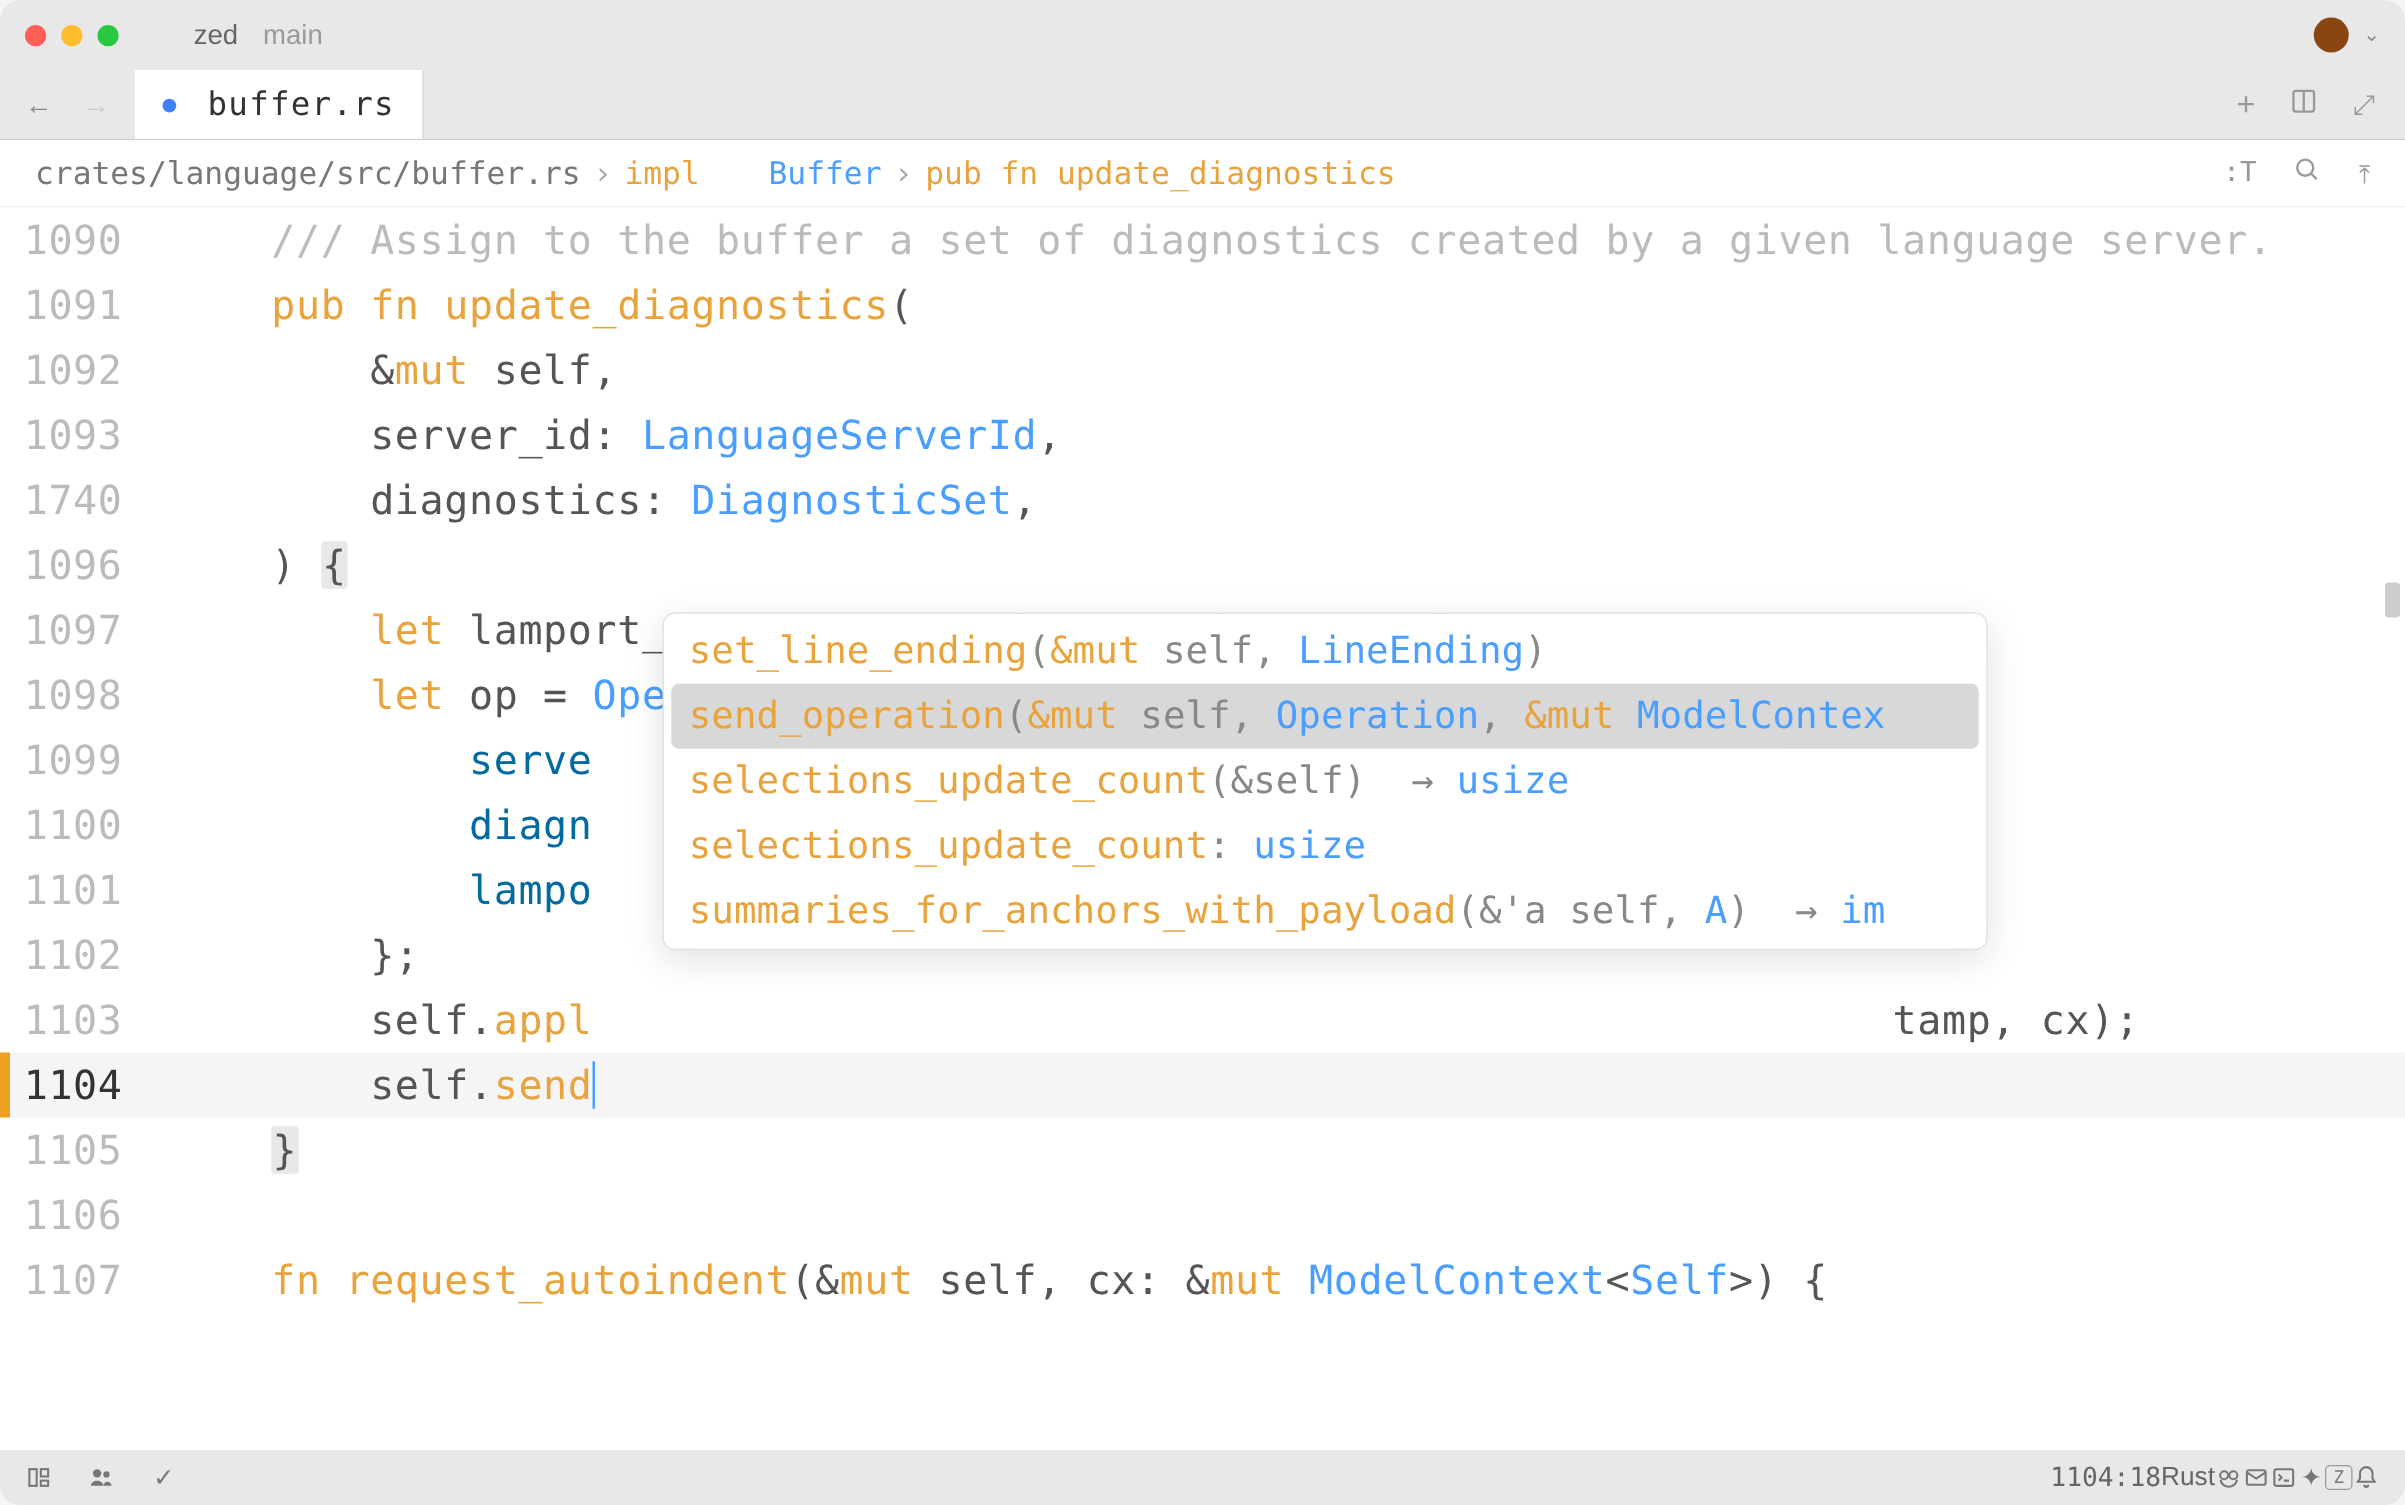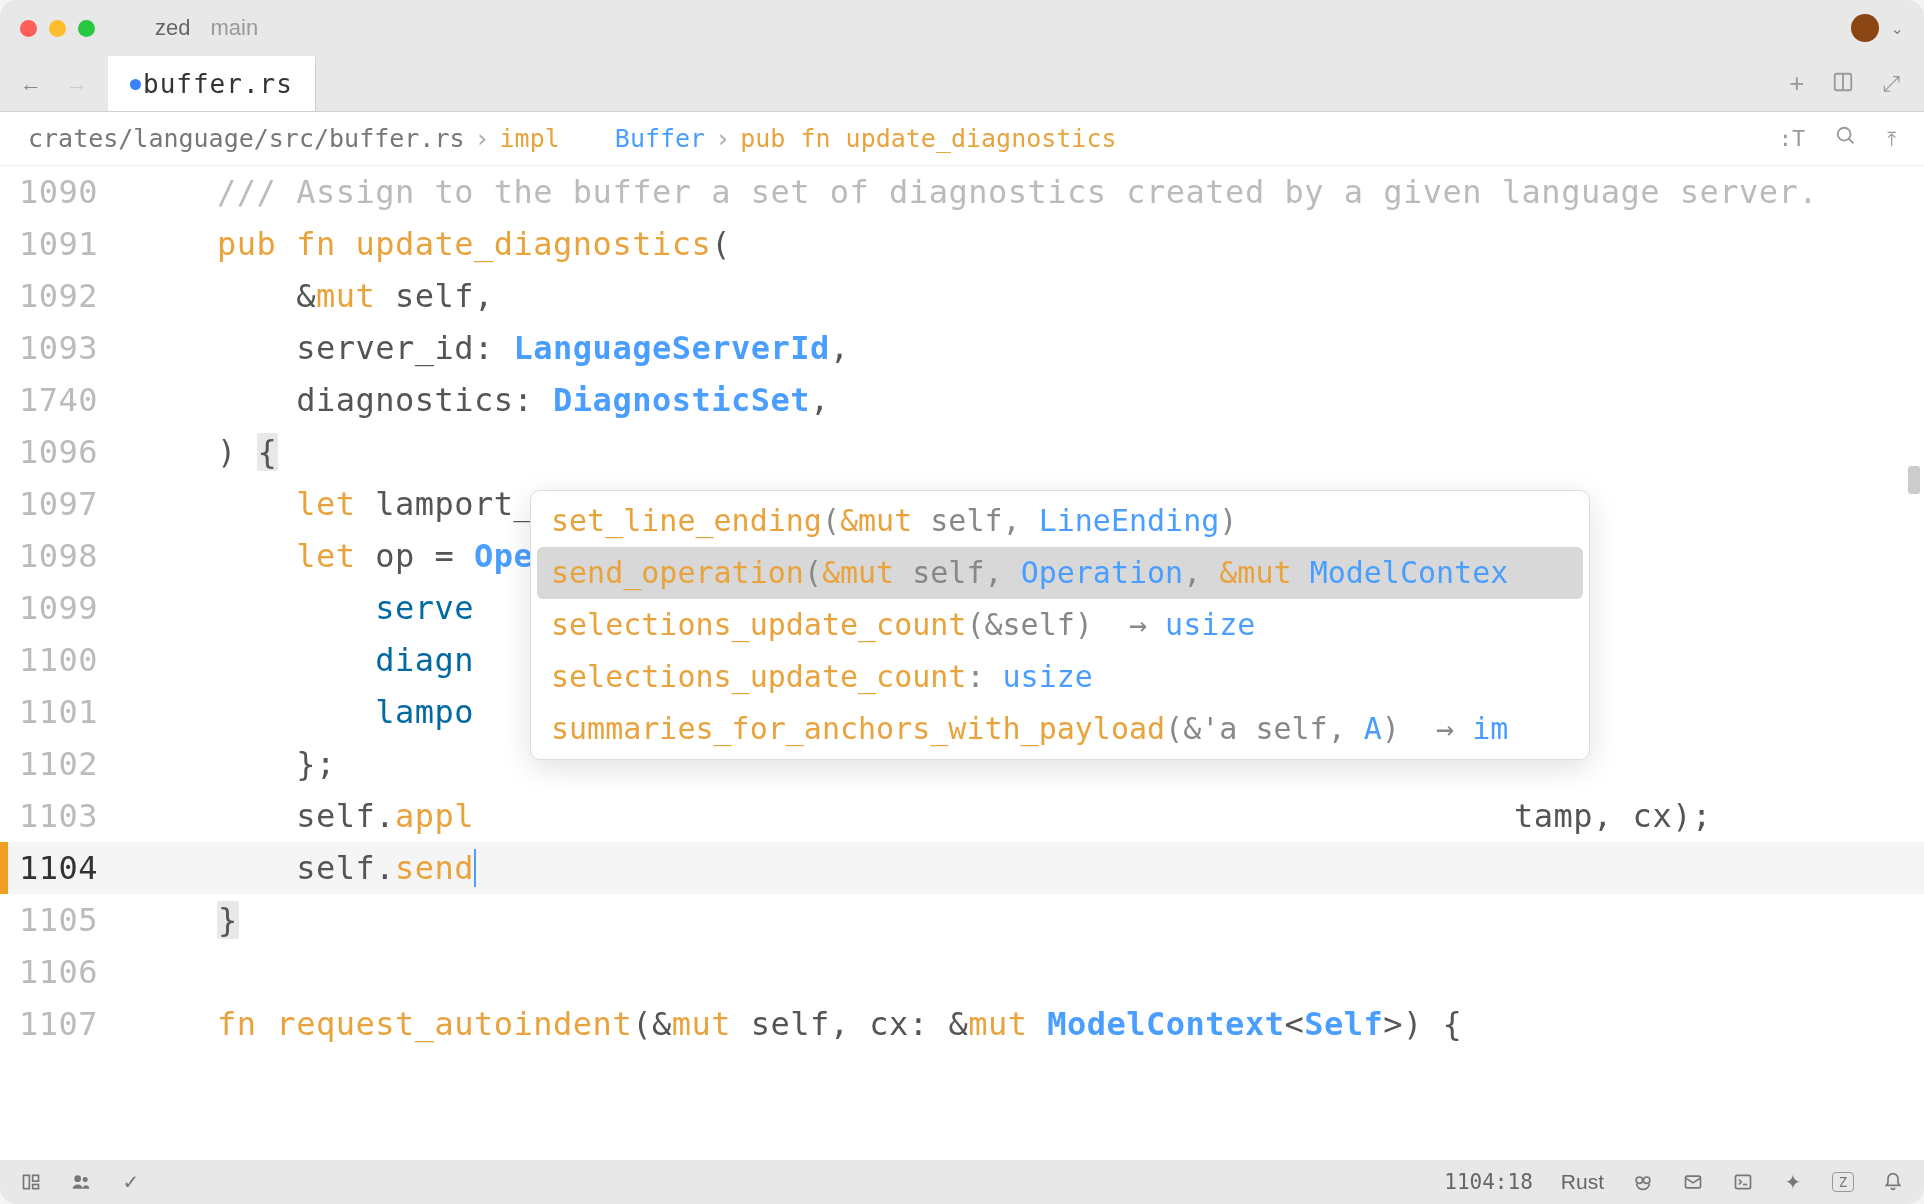--- a/index.html
+++ b/index.html
@@ -39,21 +39,21 @@
   border-bottom: 1px solid #d0d0d0;
 }
 .nav-arrows { display: flex; align-items: center; padding: 0 20px; gap: 24px; }
 .nav-arrow { color: #888; font-size: 22px; cursor: pointer; }
 .nav-arrow.disabled { color: #ccc; }
 .tab {
   background: #fff;
   display: flex;
   align-items: center;
   padding: 0 22px;
-  gap: 2px;
+  gap: 25px;
   border-right: 1px solid #d0d0d0;
   border-top: 1px solid transparent;
 }
 .tab-dot { width: 11px; height: 11px; border-radius: 50%; background: #3b82f6; }
 .tab-label { font-family: "SF Mono", Menlo, monospace; font-size: 26px; color: #333; letter-spacing: 1px; }
 .tab-bar-right { margin-left: auto; display: flex; align-items: center; gap: 28px; padding-right: 24px; color: #888; }
 .tab-bar-right svg, .tab-bar-right .icon-glyph { width: 22px; height: 22px; }
 
 .breadcrumb-bar {
   height: 54px;
@@ -94,21 +94,21 @@
   text-align: right;
   color: #bbb;
   padding-right: 40px;
   user-select: none;
   flex-shrink: 0;
 }
 .code-content { flex: 1; }
 
 .kw { color: #e8a33d; }
 .fn-name { color: #e8a33d; }
-.type { color: #4a9eff; font-weight: bold; }
+.type { color: #4a9eff; }
 .punct { color: #555; }
 .txt { color: #555; }
 .comment { color: #999; }
 .field { color: #0369a1; }
 .method { color: #e8a33d; }
 .caret { display:inline-block; width:2px; height:38px; background:#4a9eff; vertical-align:middle; position:relative; top:-2px;}
 .match-brace { background: #e8e8e8; border-radius:3px; padding:0 1px;}
 
 .autocomplete {
   position: absolute;
@@ -146,21 +146,21 @@
 .statusbar {
   height: 44px;
   background: #e8e8e8;
   display: flex;
   align-items: center;
   padding: 0 20px;
   font-size: 20px;
   color: #666;
   gap: 28px;
 }
-.statusbar-right { margin-left: auto; display: flex; align-items: center; gap: 28px; }
+.statusbar-right { margin-left: auto; display: flex; align-items: center; }
 .status-icon { width: 22px; height: 22px; display:inline-flex; align-items:center; justify-content:center;}
 .rust-lang { font-size: 21px; }
 .cursor-pos { font-size: 21px; font-family: "SF Mono", Menlo, monospace; }
 .cut-line { color: #bbb; margin-top: -28px; }
 </style>
 </head>
 <body>
 
 <div class="titlebar">
   <div class="traffic-lights">

